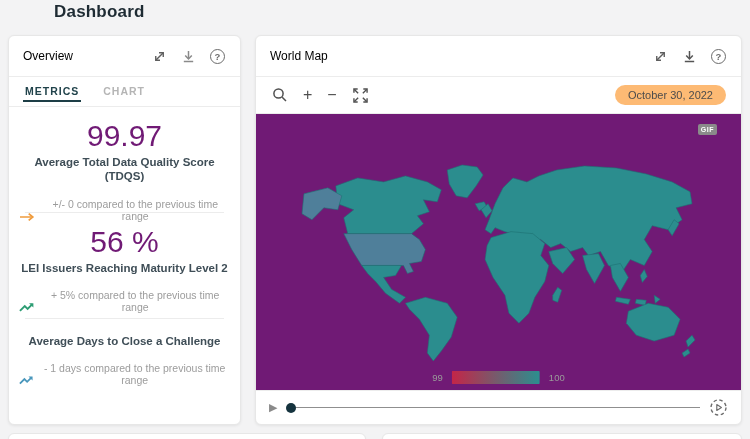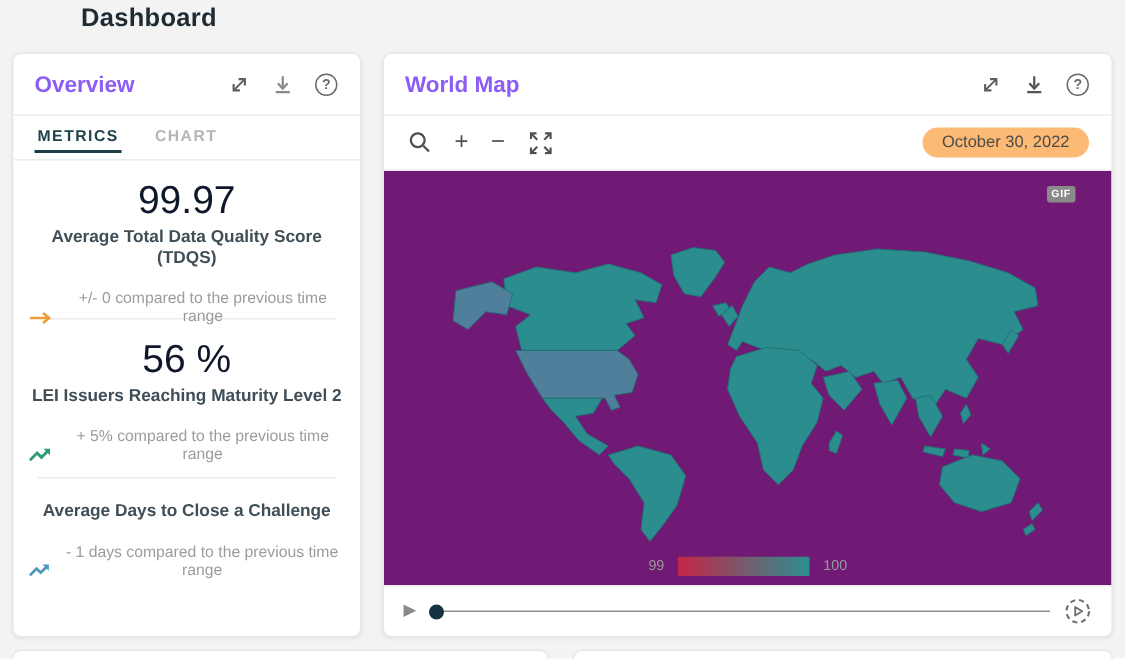--- a/index.html
+++ b/index.html
@@ -20,21 +20,21 @@
     border:1px solid #e7e7e7; border-radius:6px;
     box-shadow:0 1px 3px rgba(0,0,0,0.07);
     overflow:hidden;
   }
   .overview-card { left:8px; top:35px; width:233px; height:390px; }
   .map-card     { left:255px; top:35px; width:487px; height:390px; }
 
   .card-header {
     height:40px; display:flex; align-items:center; padding:0 14px; gap:12px;
   }
-  .card-title { flex:1; font-size:15px; font-weight:bold; color:#8b5cf6; }
+  .card-title { flex:1; font-size:12px; font-weight:normal; color:#000000; }
   .icon-btn {
     width:17px; height:17px; display:flex; align-items:center; justify-content:center;
     color:#5f5f5f; cursor:pointer; flex:0 0 auto;
   }
   .help-circle {
     width:15px; height:15px; border:1.4px solid #6b6b6b; border-radius:50%;
     font-size:9.5px; font-weight:bold; color:#6b6b6b;
     display:flex; align-items:center; justify-content:center;
   }
 
@@ -45,21 +45,21 @@
   }
   .tab {
     display:flex; align-items:center; font-size:10.5px; letter-spacing:1px;
     font-weight:bold; color:#b5b5b5; cursor:pointer;
     border-bottom:2px solid transparent; margin-bottom:-1px; padding:0 2px;
   }
   .tab.active { color:#21434b; border-bottom-color:#1d3e46; }
 
   
   .metric { text-align:center; padding:12px 10px 0; height:99px; }
-  .metric-value { font-size:26px; color:#0f172a; line-height:1.1; }
+  .metric-value { font-size:30px; color:#701a75; line-height:1.1; }
   .metric-label { font-size:11.5px; font-weight:bold; color:#3f4e57; margin-top:3px; line-height:1.25; }
   .metric-trend {
     margin-top:14px; display:flex; align-items:flex-end; justify-content:center; gap:6px;
     font-size:10.5px; color:#9c9c9c;
   }
   .metric-divider { margin:6px 16px 0; border-top:1px solid #ececec; }
 
   
   .toolbar {
     height:38px; display:flex; align-items:center; gap:15px; padding:0 15px;

